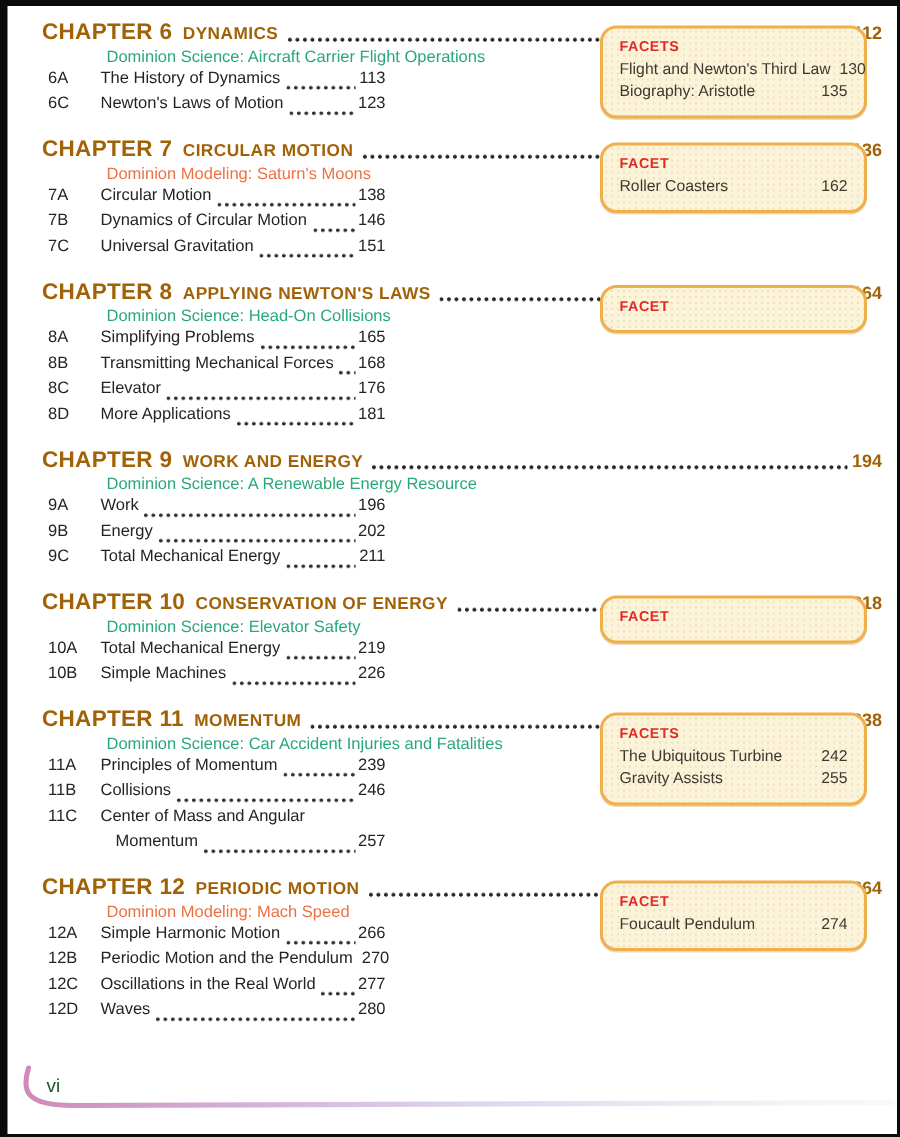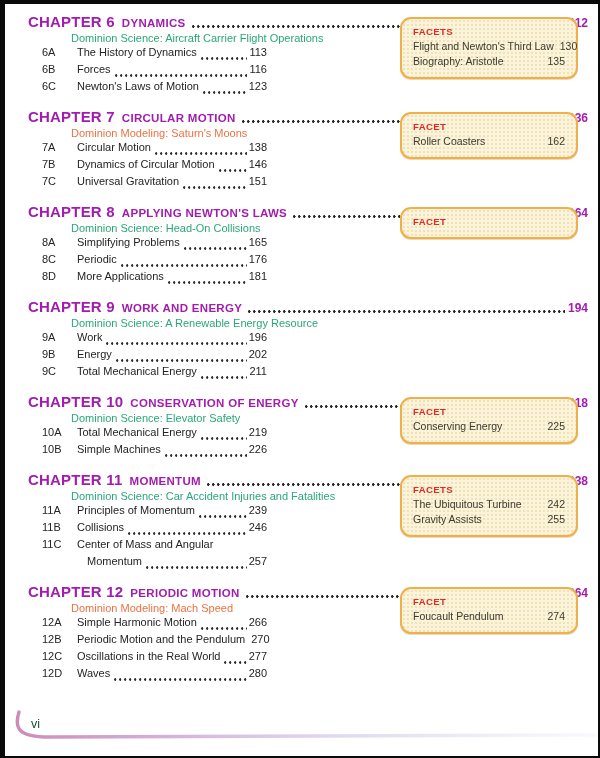--- a/index.html
+++ b/index.html
@@ -8,35 +8,35 @@
     font-family:"Liberation Sans", sans-serif; overflow:hidden;
   }
   .page {
     position:absolute; left:5px; top:4px; right:2px; bottom:2px;
     background:#ffffff;
   }
   .content { position:absolute; left:23px; top:9px; width:560px; }
 
   .chapter-block { position:relative; margin-bottom:11px; }
 
-  .ch-heading { display:flex; align-items:baseline; height:18px; color:#a21caf;justify-content:flex-end; }
+  .ch-heading { display:flex; align-items:baseline; height:18px; color:#a16207;justify-content:flex-end; }
   .ch-num { font-size:15px; font-weight:bold; letter-spacing:0.2px; white-space:nowrap; }
   .ch-title { font-size:11.5px; font-weight:bold; letter-spacing:0.3px; margin-left:7px; white-space:nowrap; }
   .dots {
     flex:1; align-self:flex-end; height:4px; margin:0 3px 3px 6px;
     background-image:radial-gradient(circle at 1.3px 1.5px, #262626 1.1px, transparent 1.5px);
     background-size:5px 3px; background-repeat:repeat-x; background-position:left bottom;
   }
   .ch-page { font-size:12px; font-weight:bold; white-space:nowrap; }
 
   .dominion { font-size:11px; line-height:15px; margin-left:5px; white-space:nowrap;padding-left:38px; }
   .dominion.green { color:#2aa877; }
   .dominion.orange { color:#ec7242; }
 
-  .sections { width:225px; margin-left:14px; font-size:11px; color:#242424; }
+  .sections { width:225px; margin-left:4px; font-size:11px; color:#242424; }
   .section-row { display:flex; align-items:baseline; height:17px; }
   .sec-id { width:35px; flex:none; }
   .sec-indent { width:45px; flex:none; }
   .sec-title { flex:none; white-space:nowrap; }
   .sec-dots {
     flex:1; align-self:flex-end; height:4px; margin:0 2px 3px 4px;
     background-image:radial-gradient(circle at 1.2px 1.5px, #2e2e2e 1px, transparent 1.4px);
     background-size:5px 3px; background-repeat:repeat-x; background-position:left bottom;
   }
   .sec-page { flex:none; white-space:nowrap; }
@@ -80,26 +80,20 @@
         </div>
         <div class="dominion green">Dominion Science: Aircraft Carrier Flight Operations</div>
         <div class="sections">
           <div class="section-row">
             <span class="sec-id">6A</span>
             <span class="sec-title">The History of Dynamics</span>
             <span class="sec-dots"></span>
             <span class="sec-page">113</span>
           </div>
           <div class="section-row">
-            <span class="sec-id">6B</span>
-            <span class="sec-title">Forces</span>
-            <span class="sec-dots"></span>
-            <span class="sec-page">116</span>
-          </div>
-          <div class="section-row">
             <span class="sec-id">6C</span>
             <span class="sec-title">Newton's Laws of Motion</span>
             <span class="sec-dots"></span>
             <span class="sec-page">123</span>
           </div>
         </div>
         <div class="facet-box">
           <div class="facet-label">FACETS</div>
           <div class="facet-item">
             <span class="facet-item-title">Flight and Newton's Third Law</span>
@@ -156,22 +150,28 @@
         </div>
         <div class="dominion green">Dominion Science: Head-On Collisions</div>
         <div class="sections">
           <div class="section-row">
             <span class="sec-id">8A</span>
             <span class="sec-title">Simplifying Problems</span>
             <span class="sec-dots"></span>
             <span class="sec-page">165</span>
           </div>
           <div class="section-row">
+            <span class="sec-id">8B</span>
+            <span class="sec-title">Transmitting Mechanical Forces</span>
+            <span class="sec-dots"></span>
+            <span class="sec-page">168</span>
+          </div>
+          <div class="section-row">
             <span class="sec-id">8C</span>
-            <span class="sec-title">Periodic</span>
+            <span class="sec-title">Elevator</span>
             <span class="sec-dots"></span>
             <span class="sec-page">176</span>
           </div>
           <div class="section-row">
             <span class="sec-id">8D</span>
             <span class="sec-title">More Applications</span>
             <span class="sec-dots"></span>
             <span class="sec-page">181</span>
           </div>
         </div>
@@ -225,24 +225,20 @@
           </div>
           <div class="section-row">
             <span class="sec-id">10B</span>
             <span class="sec-title">Simple Machines</span>
             <span class="sec-dots"></span>
             <span class="sec-page">226</span>
           </div>
         </div>
         <div class="facet-box">
           <div class="facet-label">FACET</div>
-          <div class="facet-item">
-            <span class="facet-item-title">Conserving Energy</span>
-            <span class="facet-item-page">225</span>
-          </div>
         </div>
       </div>
       <div class="chapter-block">
         <div class="ch-heading">
           <span class="ch-num">CHAPTER 11</span>
           <span class="ch-title">MOMENTUM</span>
           <span class="dots"></span>
           <span class="ch-page">238</span>
         </div>
         <div class="dominion green">Dominion Science: Car Accident Injuries and Fatalities</div>

